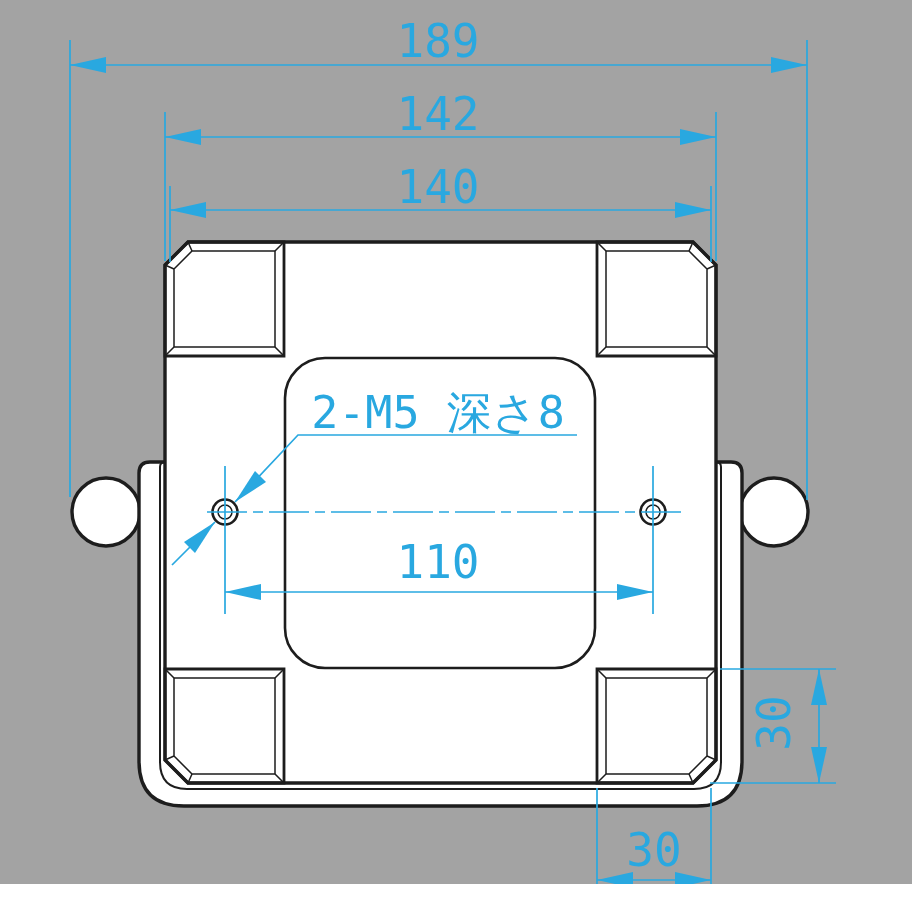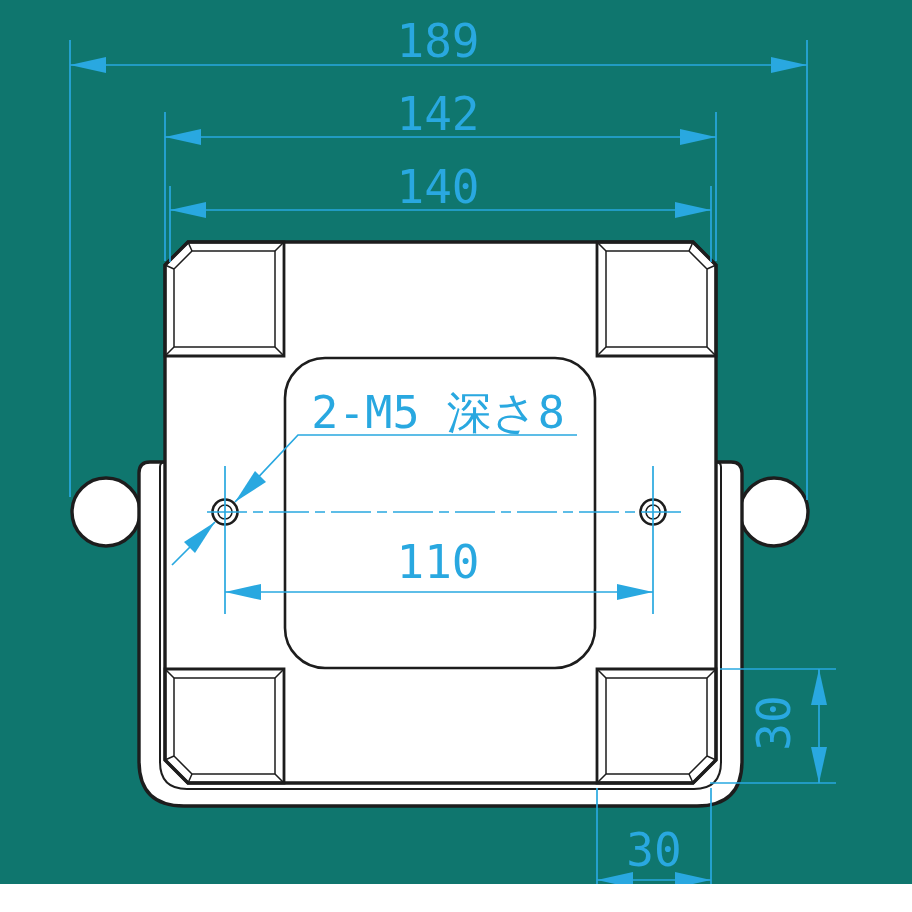--- a/index.html
+++ b/index.html
@@ -1,16 +1,16 @@
 <!DOCTYPE html>
 <html><head>
 <meta charset="utf-8">
 <style>
   html,body{margin:0;padding:0;background:#ffffff;}
-  #canvas{position:relative;width:912px;height:884px;background:#0f766e;overflow:hidden;}
+  #canvas{position:relative;width:912px;height:884px;background:#a3a3a3;overflow:hidden;}
   svg{display:block;}
   .blk{stroke:#1d1d1d;fill:none;stroke-linejoin:miter;}
   .blk-fill{stroke:#1d1d1d;fill:#ffffff;stroke-linejoin:miter;}
   .w3{stroke-width:3.4;}
   .w28{stroke-width:2.8;}
   .w26{stroke-width:2.6;}
   .w2{stroke-width:2;}
   .w15{stroke-width:1.5;}
   .cyn{stroke:#29a8e0;fill:none;stroke-width:1.7;}
   .cyn-arrow{fill:#29a8e0;stroke:none;}

